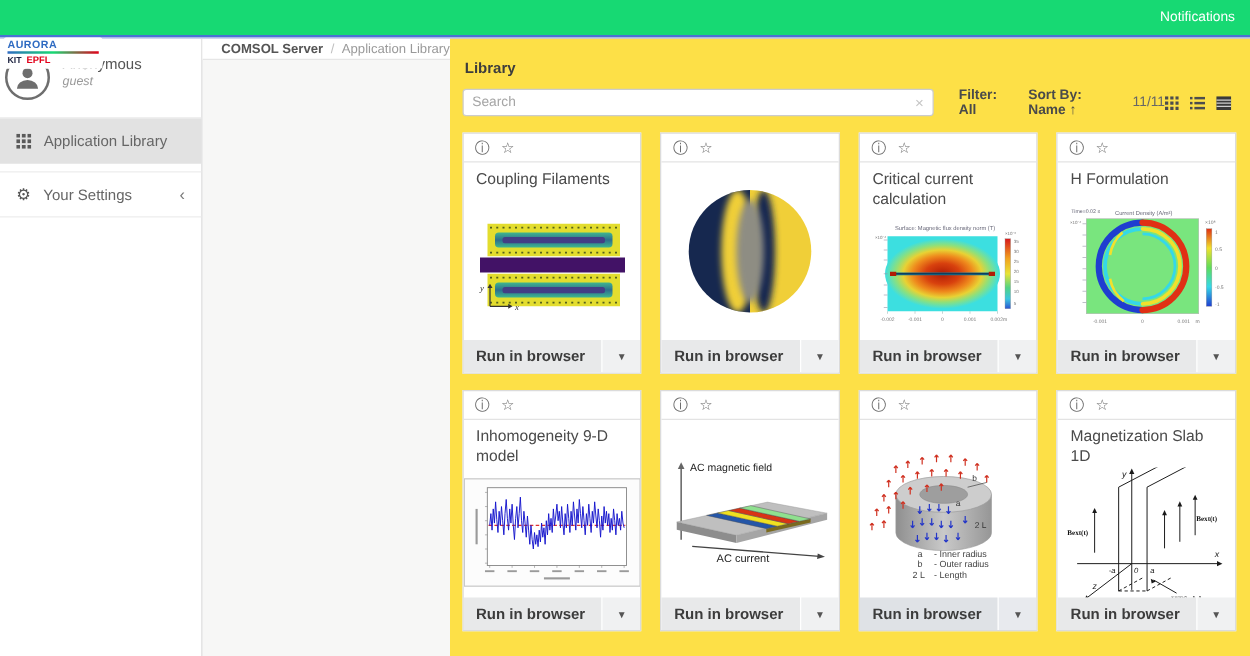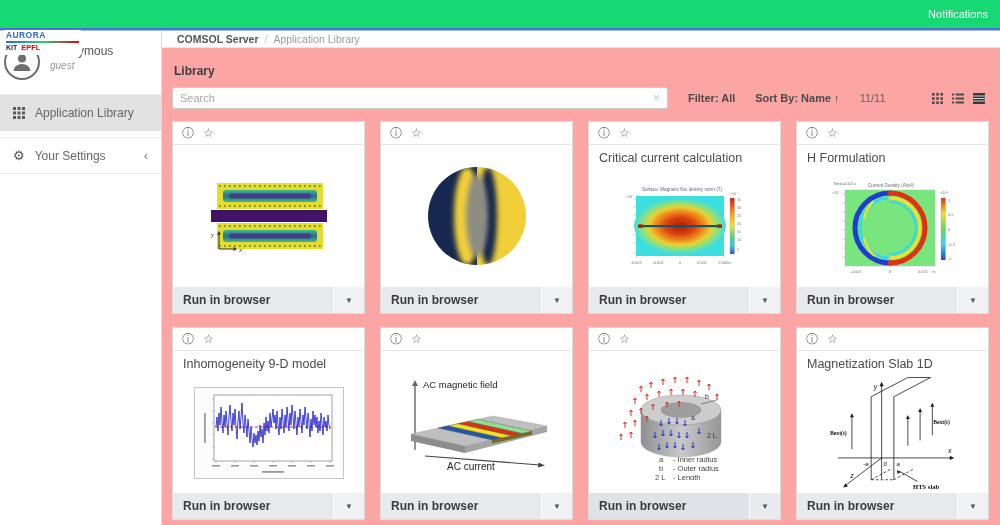--- a/index.html
+++ b/index.html
@@ -30,28 +30,28 @@
   .urole { font-size:10px; font-style:italic; color:#999; margin-top:2px; }
   .nav-item { height:37px; display:flex; align-items:center; gap:10px; padding:0 13px;
     font-size:12px; color:#666; cursor:pointer; border-top:1px solid #ededed; }
   .nav-item.selected { background:#e2e2e2; }
   .nav-item .chev { margin-left:auto; color:#777; font-size:13px; }
   .nav-gap { height:6px; }
   .nav-item.bordered { border-bottom:1px solid #ededed; }
   .gear { font-size:13px; color:#555; }
 
   
-  .main { flex:1; display:flex; flex-direction:column; min-width:0; }
+  .main { flex:1; display:flex; flex-direction:row; min-width:0; }
   .breadcrumb { height:17px; background:#fff; border-bottom:1px solid #e6e6e6;
     display:flex; align-items:center; gap:6px; padding-left:15px;
     font-size:10.5px; }
   .bc-root { color:#555; font-weight:bold; cursor:pointer; }
   .bc-sep { color:#c0c0c0; }
   .bc-cur { color:#9a9a9a; }
-  .content { flex:1; padding:10px 11px 0 10px; background:#fca5a5; overflow:hidden; }
+  .content { flex:1; padding:10px 11px 0 10px; background:#fde047; overflow:hidden; }
   .lib-title { font-size:12px; font-weight:bold; color:#3d3d3d; margin:6px 0 9px 2px; }
   .controls { display:flex; align-items:center; }
   .searchbox { width:496px; height:22px; background:#fff; border:1px solid #ccc;
     border-radius:3px; display:flex; align-items:center; padding:0 7px; }
   .searchbox input { border:none; outline:none; flex:1; font-size:11px; color:#444;
     font-family:"Liberation Sans",sans-serif; background:transparent; }
   .searchbox input::placeholder { color:#a5a5a5; }
   .clear-x { color:#c5c5c5; font-size:12px; cursor:pointer; }
   .ctrl-lbl { font-size:11px; color:#4a4a4a; font-weight:bold; margin-left:20px; cursor:pointer; }
   .ctrl-count { font-size:11px; color:#666; margin-left:20px; }
@@ -187,20 +187,21 @@
         </div>
       </div>
 
       <div class="grid">
 
         <div class="card">
           <div class="card-head">
             <span>ⓘ</span>
             <span>☆</span>
           </div>
+          <div class="card-title">Coupling Filaments</div>
           <div class="thumb">
             <svg width="128" height="74" viewBox="0 0 128 74">
               <defs>
                 <linearGradient id="barg" x1="0" y1="0" x2="0" y2="1">
                   <stop offset="0" stop-color="#3fb78f"></stop>
                     <stop offset="0.5" stop-color="#2d6e8e"></stop>
                     <stop offset="1" stop-color="#3fb78f"></stop>
                 </linearGradient>
               </defs>
               <rect x="12" y="4" width="106" height="26" fill="#e3dd2e"></rect>

